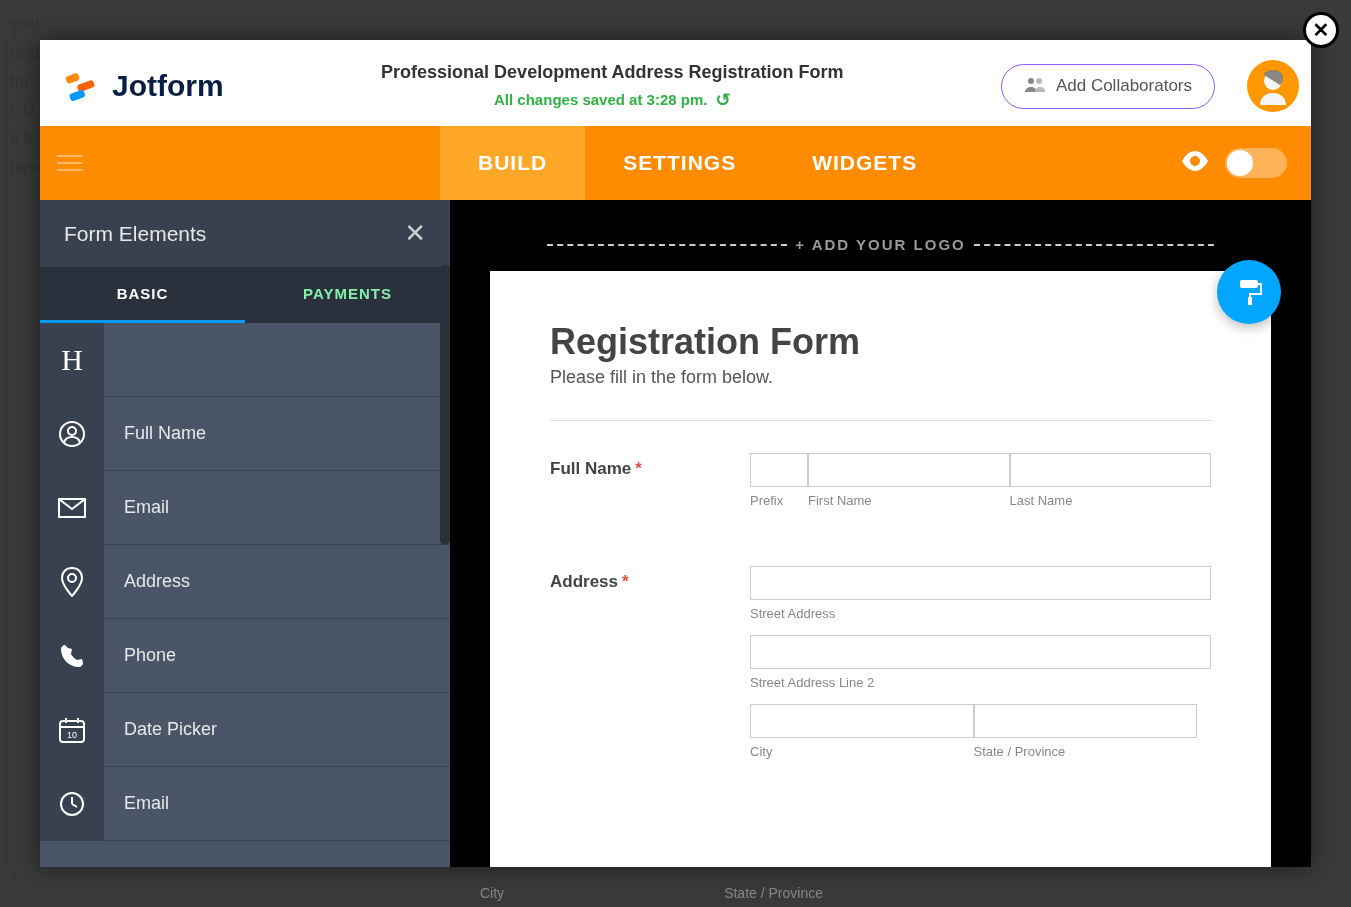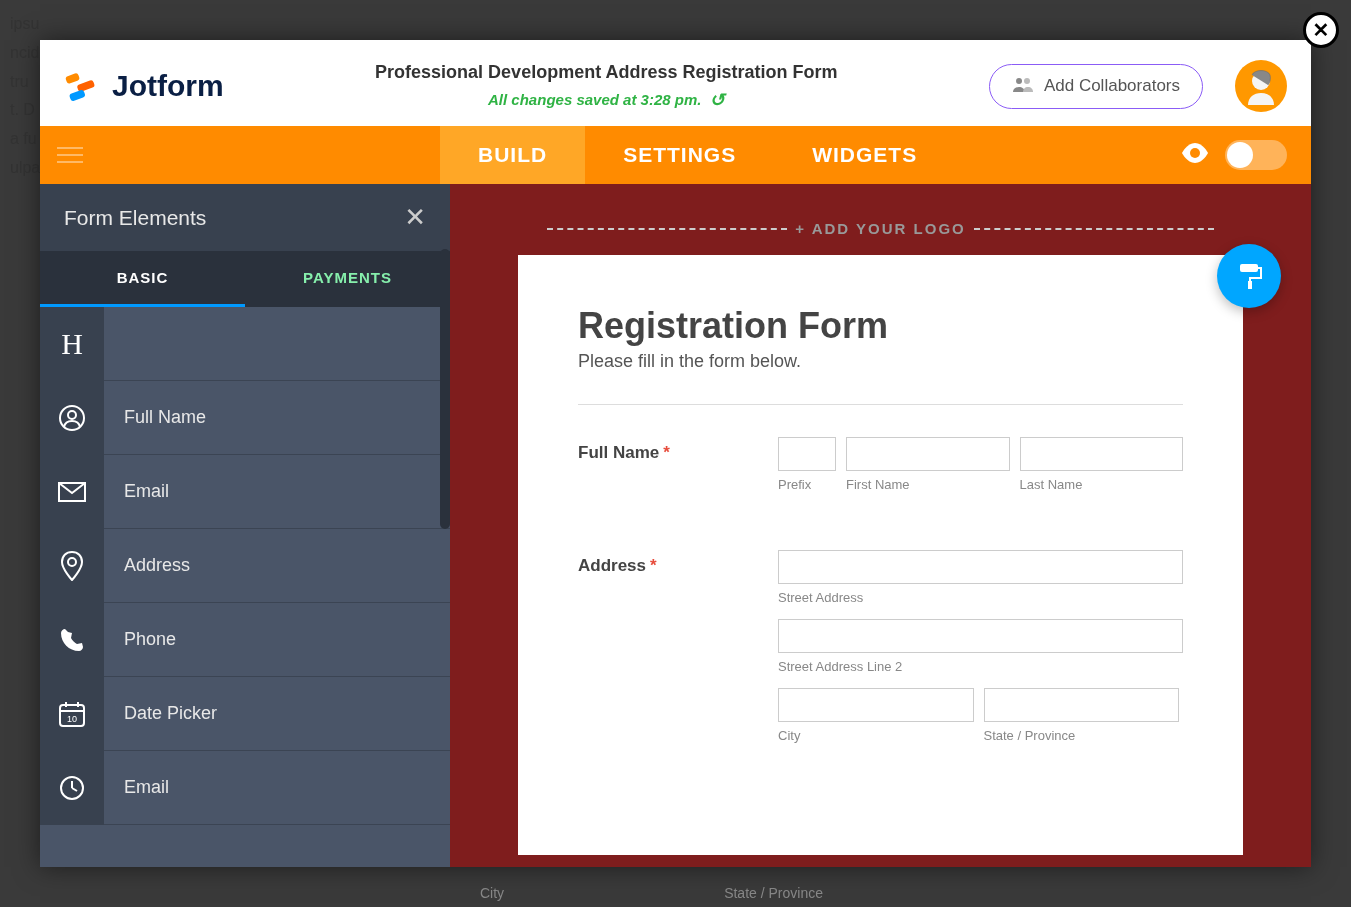--- a/index.html
+++ b/index.html
@@ -46,21 +46,21 @@
   align-items: center;
   justify-content: center;
   cursor: pointer;
   z-index: 20;
   font-size: 20px;
   font-weight: bold;
 }
 .topbar {
   display: flex;
   align-items: center;
-  padding: 20px 24px 14px 24px;
+  padding: 20px 12px 14px 24px;
   gap: 20px;
 }
 .logo {
   display: flex;
   align-items: center;
   gap: 10px;
 }
 .logo-mark {
   width: 38px;
   height: 38px;
@@ -82,21 +82,20 @@
   line-height: 1.3;
 }
 .save-status {
   font-size: 15px;
   color: #2fb344;
   font-weight: 600;
   margin-top: 4px;
   display: inline-flex;
   align-items: center;
   gap: 8px;
-  font-style: italic;
 }
 .collab-btn {
   border: 1px solid #8b5cf6;
   border-radius: 24px;
   padding: 10px 22px;
   display: flex;
   align-items: center;
   gap: 10px;
   cursor: pointer;
   font-size: 17px;
@@ -109,21 +108,21 @@
   border-radius: 50%;
   background: #ff9800;
   display: flex;
   align-items: center;
   justify-content: center;
   overflow: hidden;
   margin-left: 12px;
 }
 .navbar {
   background: #ff8b00;
-  height: 58px;
+  height: 74px;
   display: flex;
   align-items: stretch;
   position: relative;
 }
 .hamburger {
   width: 60px;
   display: flex;
   flex-direction: column;
   justify-content: center;
   align-items: center;
@@ -264,21 +263,21 @@
   position: absolute;
   right: 0;
   top: 65px;
   width: 10px;
   height: 280px;
   background: #2a313c;
   border-radius: 5px;
 }
 .canvas {
   flex: 1;
-  background: #7f1d1d;
+  background: #000000;
   overflow-y: auto;
   position: relative;
   padding-top: 30px;
 }
 .logo-drop {
   text-align: center;
   color: #999;
   font-size: 15px;
   letter-spacing: 2px;
   font-weight: 600;
@@ -289,21 +288,21 @@
   padding: 6px 0 18px 0;
 }
 .logo-drop::before, .logo-drop::after {
   content: "";
   flex: 1;
   border-top: 2px dashed #ccc;
   max-width: 240px;
 }
 .form-card {
   background: #fff;
-  margin: 0 68px;
+  margin: 0 40px;
   padding: 50px 60px;
   min-height: 600px;
 }
 .form-heading {
   font-size: 36px;
   font-weight: 700;
   color: #444;
 }
 .form-subheading {
   font-size: 18px;
@@ -326,21 +325,21 @@
   font-weight: 700;
   color: #444;
   padding-top: 6px;
 }
 .req { color: #e74c3c; margin-left: 4px; }
 .field-inputs {
   flex: 1;
 }
 .input-group {
   display: flex;
-  gap: 10px;
+  gap: 0;
   margin-bottom: 14px;
 }
 .input-col { display: flex; flex-direction: column; }
 .input-col.sm { width: 58px; }
 .input-col.md { flex: 1; }
 .input-col.lg { width: 100%; }
 .input-col.half { width: calc(50% - 7px); }
 .text-input {
   border: 1px solid #ccc;
   height: 34px;

